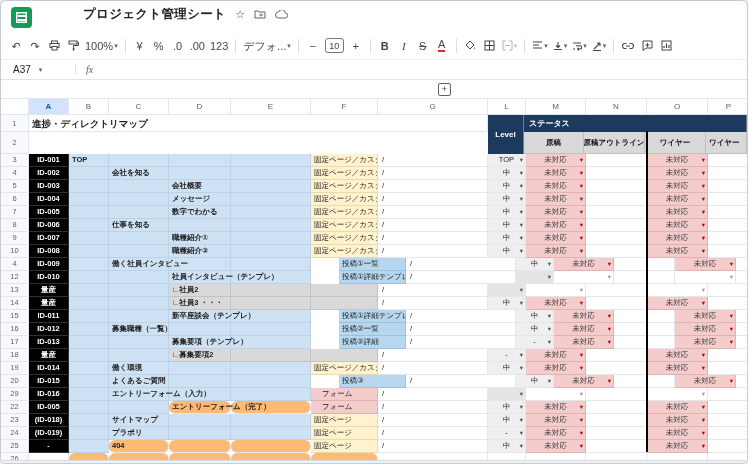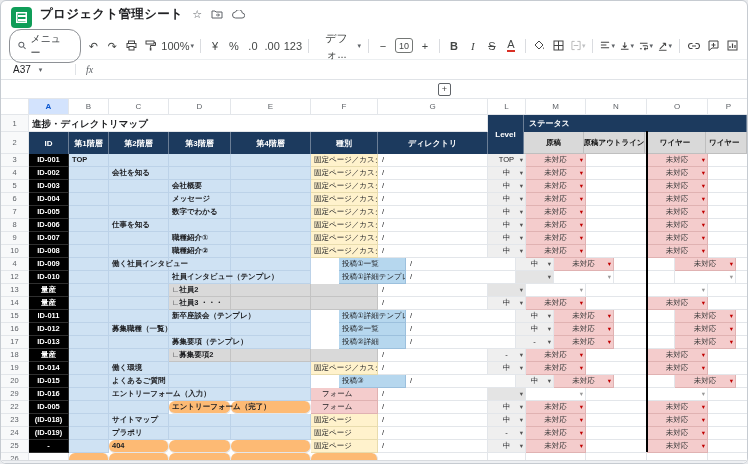--- a/index.html
+++ b/index.html
@@ -9,21 +9,21 @@
   .titlebar{display:flex;align-items:flex-start;padding:5px 10px 0 10px;height:31px;box-sizing:border-box;}
   .sheets-logo{width:21px;height:21px;border-radius:4px;background:var(--green);margin:1px 8px 0 0;position:relative;flex:none;}
   .sheets-logo:after{content:"";position:absolute;left:5px;top:5px;width:11px;height:11px;
        background:linear-gradient(#fff,#fff) 0 4px/11px 1.5px no-repeat,linear-gradient(#fff,#fff) 0 8px/11px 1.5px no-repeat,
        linear-gradient(#fff,#fff) 4.5px 0/1.5px 11px no-repeat,linear-gradient(#fff,#fff) 0 0/11px 11px no-repeat;
        background:#fff0;box-shadow:inset 0 0 0 1.5px #fff;}
   .sheets-logo .bar1,.sheets-logo .bar2{position:absolute;left:7px;width:8px;height:1.5px;background:#fff;}
   .sheets-logo .bar1{top:8px}.sheets-logo .bar2{top:12px}
   .tb-main{flex:1;min-width:0;}
   .tb-row1{display:flex;align-items:center;height:16px;}
-  .doc-title{font-size:12.5px;font-weight:bold;letter-spacing:.3px;}
+  .doc-title{font-size:12.5px;font-weight:bold;letter-spacing:.3px;margin-left:43px;}
   .tb-ico{margin-left:9px;color:#5f6368;display:flex;align-items:center;}
   .menubar{display:flex;gap:11px;font-size:10.5px;color:#202124;margin-top:2px;}
   .menubar span{cursor:default;}
   .toolbar{display:flex;align-items:center;height:27px;padding:0 8px;gap:5px;font-size:10px;color:#444746;}
   .pill{display:flex;align-items:center;gap:4px;border:1px solid #8e9196;border-radius:12px;padding:2px 12px 2px 8px;font-size:10px;color:#3c4043;}
   .tbtn{min-width:14px;text-align:center;font-size:11px;line-height:16px;display:flex;align-items:center;justify-content:center;gap:1px;color:#444746;}
   .sep{width:1px;height:14px;background:#dadce0;margin:0 2px;flex:none;}
   .fs-box{border:1px solid #747775;border-radius:3px;width:17px;height:13px;font-size:9px;display:flex;align-items:center;justify-content:center;}
   .dd{font-size:7px;color:#5f6368;}
   .b{font-weight:bold}.i{font-style:italic;font-family:"Liberation Serif",serif}.s{text-decoration:line-through}
@@ -106,27 +106,20 @@
         <span class="tb-ico">
           <svg width="13" height="9" viewBox="0 0 13 9">
               <path d="M3.5 8 a3 3 0 0 1 0-6 a3.5 3.5 0 0 1 6.8 1 a2.5 2.5 0 0 1-.3 5 z" fill="none" stroke="#5f6368" stroke-width="1"></path>
             </svg>
         </span>
       </div>
     </div>
   </div>
 
   <div class="toolbar">
-    <div class="pill">
-      <svg width="9" height="9" viewBox="0 0 10 10">
-          <circle cx="4" cy="4" r="3" fill="none" stroke="#5f6368" stroke-width="1.2"></circle>
-          <path d="M6.2 6.2 L9 9" stroke="#5f6368" stroke-width="1.2"></path>
-        </svg>
-      <span>メニュー</span>
-    </div>
     <span class="tbtn">↶</span>
     <span class="tbtn">↷</span>
     <span class="tbtn">
       <svg width="11" height="11" viewBox="0 0 11 11">
           <rect x="2.5" y="1" width="6" height="2.5" fill="none" stroke="#444" stroke-width="1"></rect>
           <rect x="1" y="3.5" width="9" height="4" fill="none" stroke="#444" stroke-width="1"></rect>
           <rect x="3" y="6.5" width="5" height="3.5" fill="#fff" stroke="#444" stroke-width="1"></rect>
         </svg>
     </span>
     <span class="tbtn">
@@ -261,29 +254,20 @@
 
     <div class="band">
       <div class="bcol" style="width:28px">
         <div class="rn12" style="height:17px">1</div>
         <div class="rn12" style="height:22px">2</div>
       </div>
       <div class="bcol" style="width:459px">
         <div class="b-top a1wrap" style="border-bottom:1px solid #e3e6ea">
           <span class="a1text">進捗・ディレクトリマップ</span>
         </div>
-        <div style="display:flex;height:22px">
-          <div class="navy" style="width:40px">ID</div>
-          <div class="navy" style="width:40px">第1階層</div>
-          <div class="navy" style="width:60px">第2階層</div>
-          <div class="navy" style="width:62px">第3階層</div>
-          <div class="navy" style="width:80px">第4階層</div>
-          <div class="navy" style="width:67px">種別</div>
-          <div class="navy" style="width:110px">ディレクトリ</div>
-        </div>
       </div>
       <div class="navy" style="width:38px;height:39px">Level</div>
       <div class="bcol" style="width:223px">
         <div class="navy" style="height:17px;justify-content:flex-start;padding-left:5px">ステータス</div>
         <div style="display:flex;height:22px">
           <div class="grayhead" style="width:60px">原稿</div>
           <div class="grayhead" style="width:61px">原稿アウトライン</div>
           <div class="grayhead" style="width:61px">ワイヤー</div>
           <div class="grayhead" style="width:41px;justify-content:flex-start;padding-left:3px">ワイヤー</div>
         </div>

